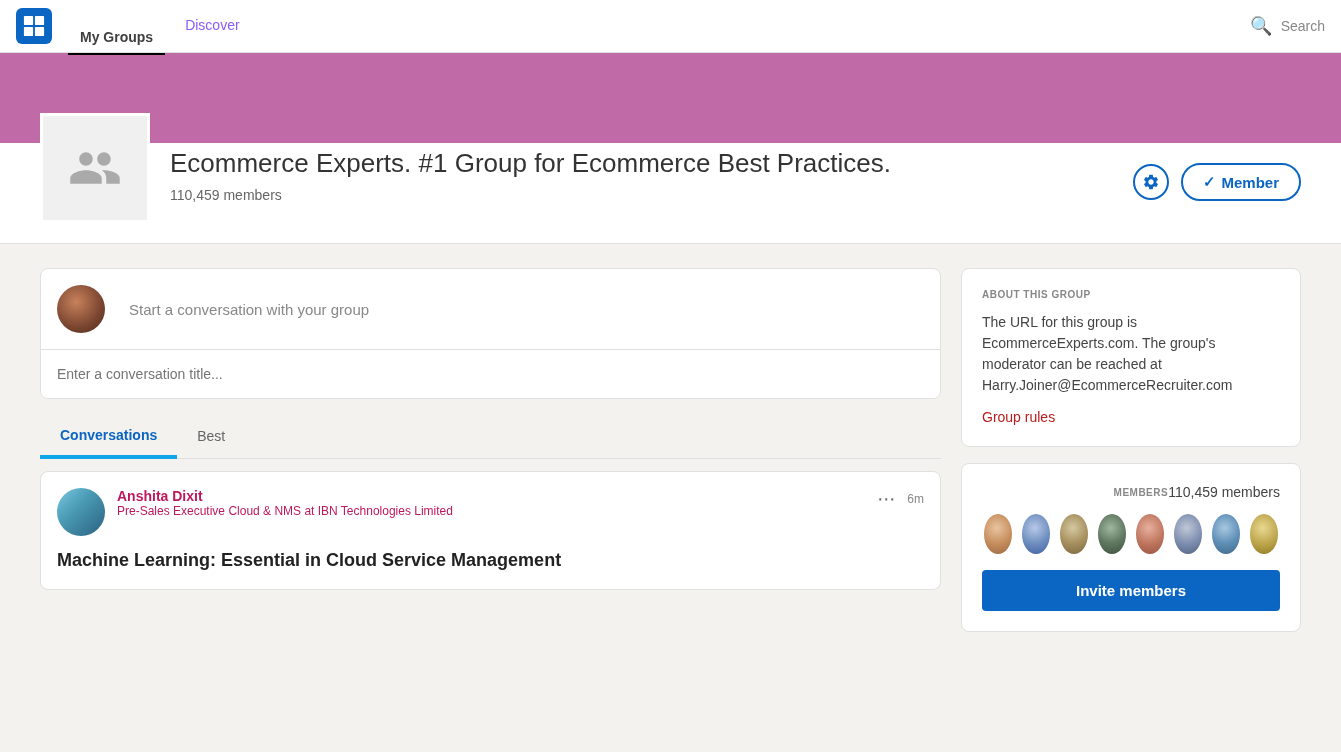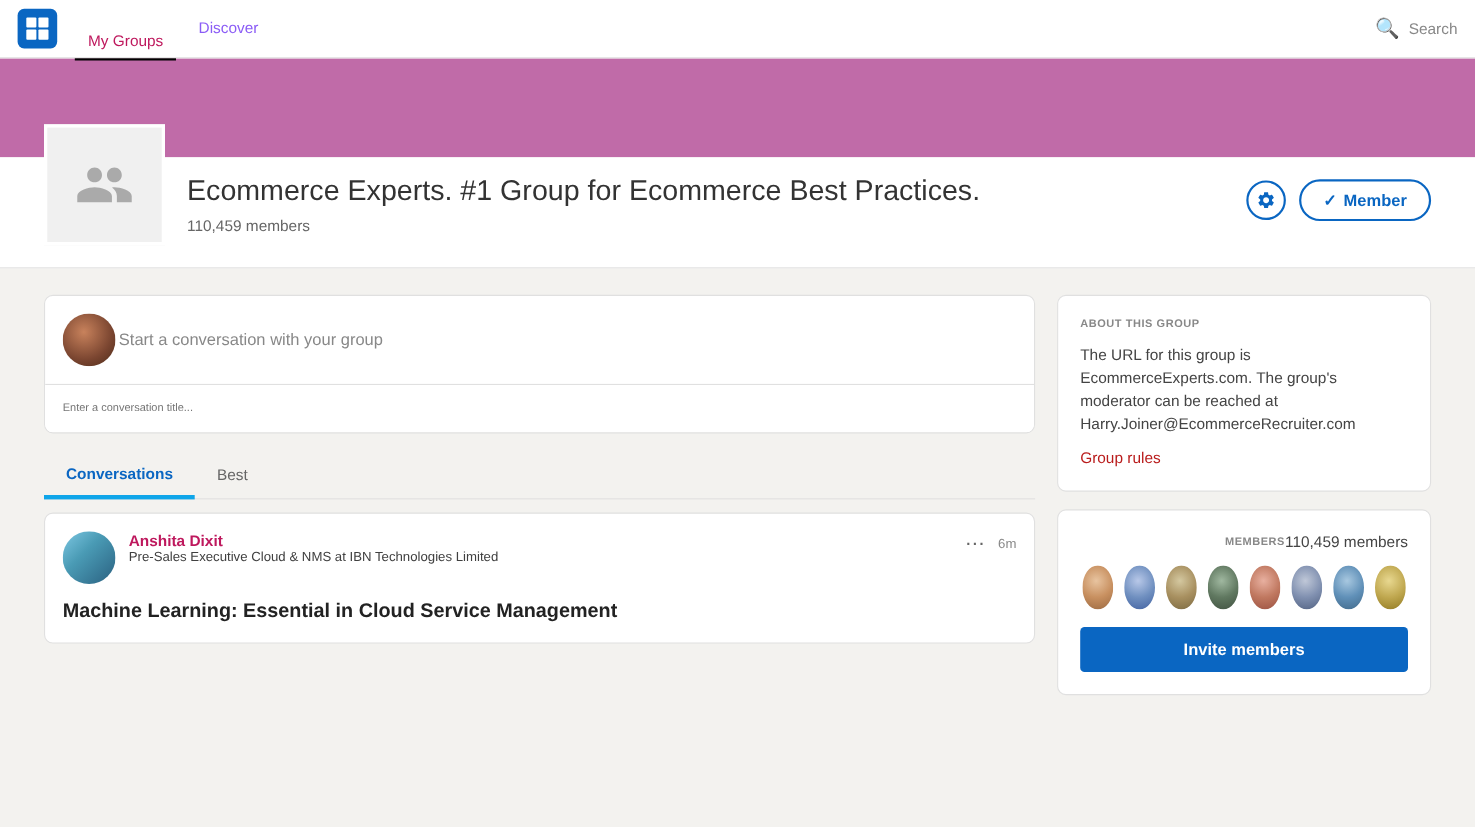--- a/index.html
+++ b/index.html
@@ -31,22 +31,22 @@
     .nav-links { display: flex; gap: 8px; align-items: center; flex: 1; }
     .nav-link {
       padding: 8px 12px;
       font-size: 14px;
       color: #8b5cf6;
       cursor: pointer;
       border-bottom: 2px solid transparent;
       text-decoration: none;
     }
     .nav-link.active {
-      color: #be185d;
-      font-weight: 400;
+      color: #404040;
+      font-weight: 700;
       border-bottom: 2px solid #000;
       margin-top: 23px;
     }
     .nav-search {
       display: flex;
       align-items: center;
       gap: 8px;
       margin-left: auto;
     }
     .nav-search-icon { color: #666; font-size: 18px; }
@@ -74,21 +74,21 @@
       background: #f0f0f0;
       border: 3px solid #fff;
       margin-top: -30px;
       flex-shrink: 0;
       display: flex;
       align-items: center;
       justify-content: center;
       margin-right: 20px;
     }
     .group-avatar svg { width: 54px; height: 54px; fill: #aaa; }
-    .group-info { flex: 1; padding-top: 14px; }
+    .group-info { flex: 1; padding-top: 4px; }
     .group-title { font-size: 26px; color: #333; font-weight: 400; line-height: 1.3; max-width: 820px; }
     .group-members { font-size: 14px; color: #666; margin-top: 6px; }
     .group-actions {
       display: flex;
       align-items: center;
       gap: 12px;
       margin-top: 20px;
       flex-shrink: 0;
     }
     .gear-btn {
@@ -131,21 +131,21 @@
     .conversation-card {
       background: #fff;
       border: 1px solid #e0e0e0;
       border-radius: 8px;
       margin-bottom: 16px;
       overflow: hidden;
     }
     .conversation-start {
       display: flex;
       align-items: center;
-      gap: 3px;
+      gap: 24px;
       padding: 16px;
       border-bottom: 1px solid #e0e0e0;
     }
     .user-avatar-small {
       width: 48px;
       height: 48px;
       border-radius: 50%;
       background: #8b5a3c;
       overflow: hidden;
       flex-shrink: 0;
@@ -153,21 +153,21 @@
     .user-avatar-img {
       width: 100%;
       height: 100%;
       background: radial-gradient(circle at 40% 35%, #c8825c 0%, #7a4530 60%, #4a2a18 100%);
     }
     .start-conv-text { color: #888; font-size: 15px; }
     .conversation-title-input {
       padding: 16px;
       border: none;
       width: 100%;
-      font-size: 10px;
+      font-size: 14px;
       color: #888;
       outline: none;
     }
 
     
     .tabs {
       display: flex;
       gap: 0;
       margin-bottom: 0;
       border-bottom: 1px solid #e0e0e0;
@@ -203,21 +203,21 @@
       flex-shrink: 0;
       background: #6bb8d4;
     }
     .post-avatar-img {
       width: 100%;
       height: 100%;
       background: linear-gradient(135deg, #7ec8e3 0%, #4a9bb5 40%, #2a6080 100%);
     }
     .post-meta { flex: 1; }
     .post-author { font-size: 14px; font-weight: 700; color: #be185d; }
-    .post-role { font-size: 12px; color: #404040; }
+    .post-role { font-size: 12px; color: #be185d; }
     .post-actions { display: flex; align-items: center; gap: 12px; }
     .post-dots { color: #666; font-size: 18px; cursor: pointer; }
     .post-time { font-size: 12px; color: #888; }
     .post-title { font-size: 18px; font-weight: 700; color: #222; line-height: 1.4; }
 
     
     .sidebar-section {
       background: #fff;
       border: 1px solid #e0e0e0;
       border-radius: 8px;

